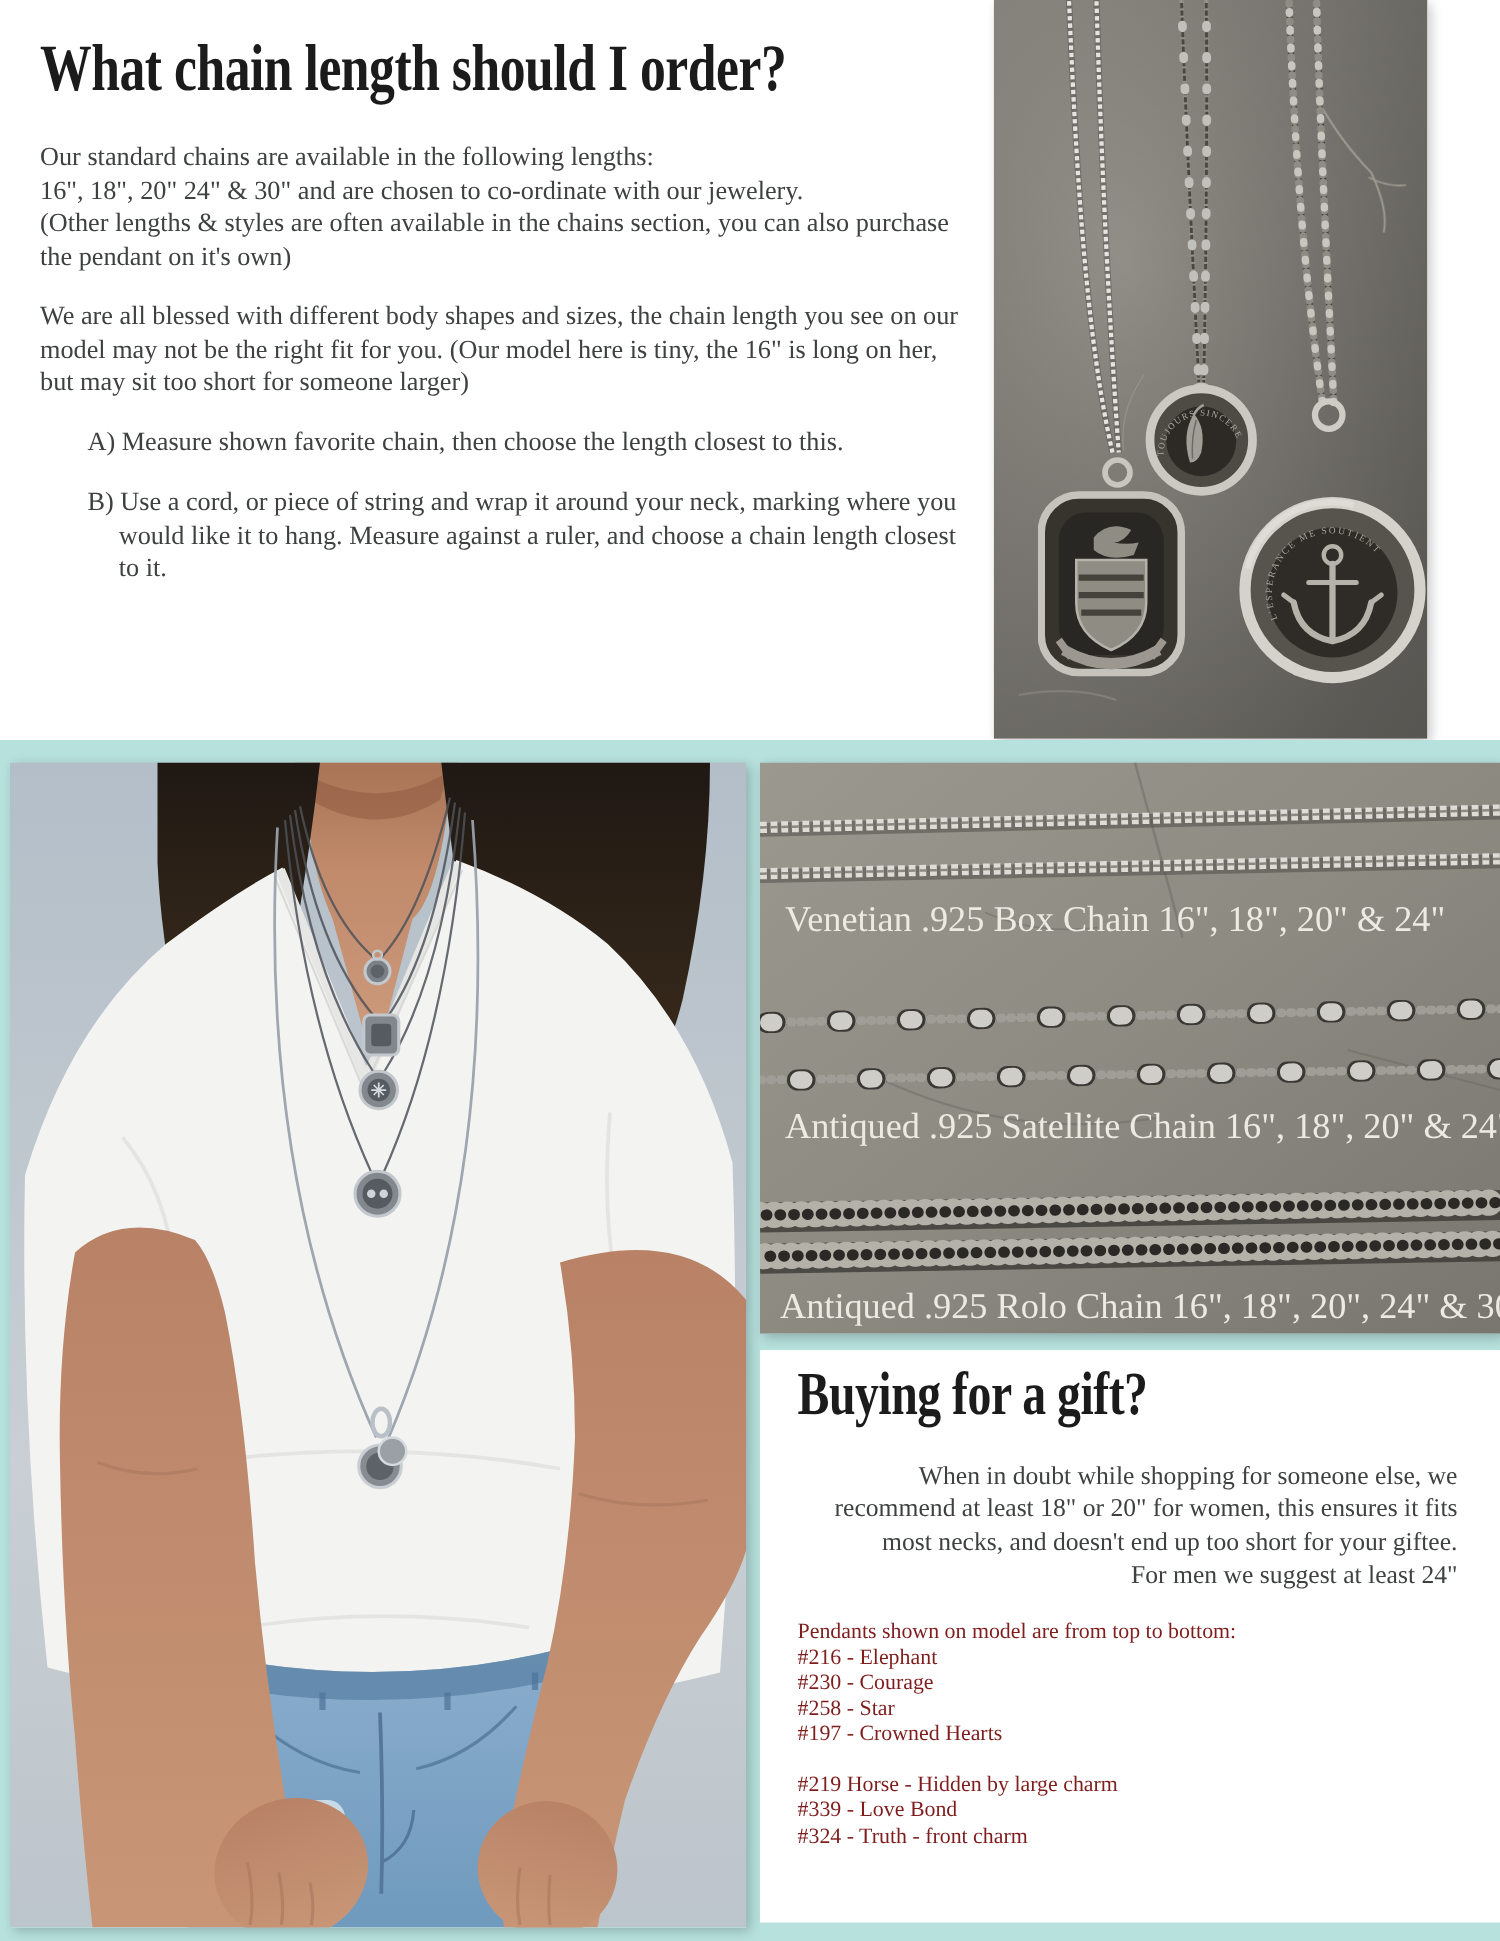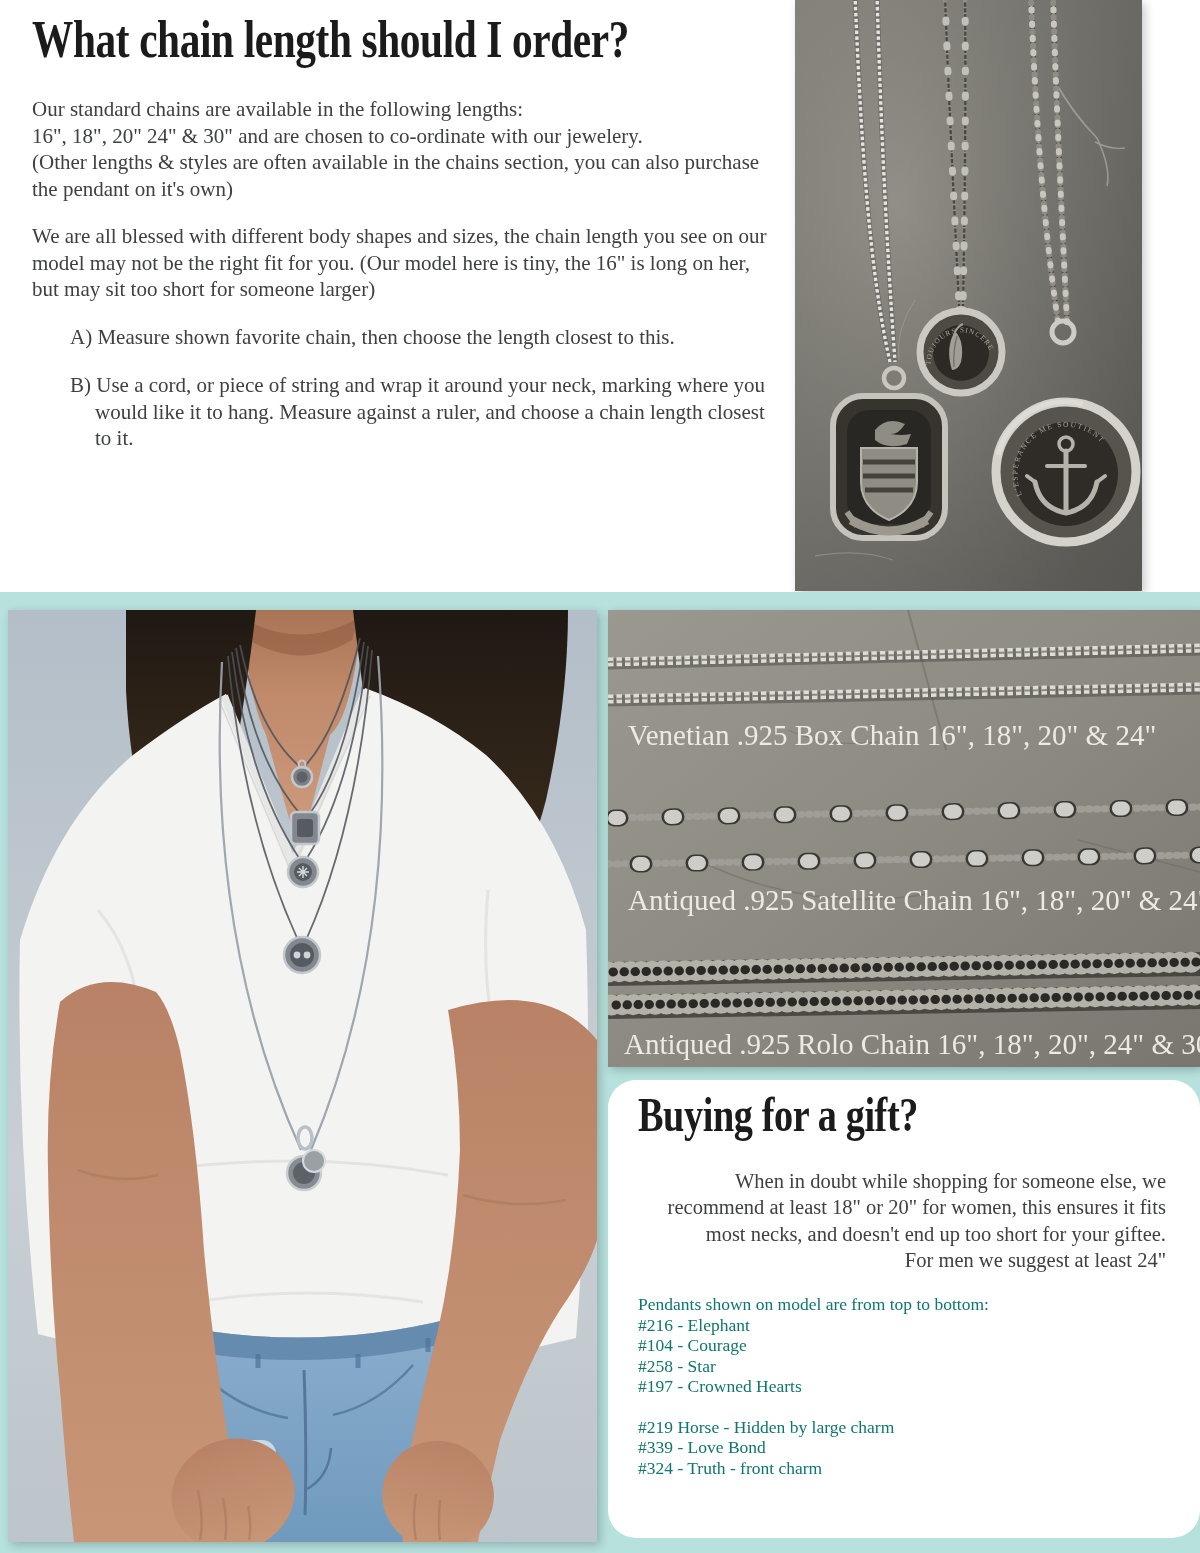--- a/index.html
+++ b/index.html
@@ -1,40 +1,40 @@
 <!DOCTYPE html>
 <html><head>
 <meta charset="utf-8">
 <style>
   html,body{margin:0;padding:0;background:#ffffff;}
   body{width:1200px;height:1553px;position:relative;overflow:hidden;
        font-family:"Liberation Serif","DejaVu Serif",serif;color:#3e4140;}
   .abs{position:absolute;}
   
-  #intro{left:32px;top:10px;width:740px;}
+  #intro{left:32px;top:26px;width:740px;}
   h1,h2{margin:0;font-weight:700;color:#1b1b1b;letter-spacing:-.5px;}
   h1{font-size:53px;line-height:1.12;}
   h2{font-size:49px;line-height:1.1;}
   .condense{display:inline-block;transform:scaleX(.78);transform-origin:0 50%;white-space:nowrap;}
   .body-p{font-size:21px;line-height:26.5px;margin:0 0 21px 0;white-space:pre-line;}
   #intro .body-p:first-of-type{margin-top:27px;}
   .option{font-size:21px;line-height:26.5px;margin:0 0 22px 0;
           padding-left:63px;text-indent:-25px;}
   
   .photo{box-shadow:3px 3px 9px rgba(0,0,0,.22);}
   #pendant-photo{left:795px;top:0;width:347px;height:591px;}
   #teal-band{left:0;top:592px;width:1200px;height:961px;background:#b7e1dd;}
   #model-photo{left:8px;top:610px;width:589px;height:932px;}
   #chain-photo{left:608px;top:610px;width:592px;height:457px;}
   
   #gift-box{left:608px;top:1080px;width:592px;height:458px;background:#ffffff;
-            box-sizing:border-box;padding:8px 0 0 30px;border-radius:28px;}
+            box-sizing:border-box;padding:8px 0 0 30px;}
   #gift-box h2{margin-top:0;}
   #gift-body{font-size:20.5px;line-height:26.5px;width:528px;margin-top:26px;white-space:pre-line;text-align:right;}
-  #pendant-lists{margin-top:11px;font-size:17.5px;line-height:20.5px;color:#0f766e;}
+  #pendant-lists{margin-top:11px;font-size:17.5px;line-height:20.5px;color:#7f1d1d;}
   #pendant-lists .gap{height:20px;}
   svg text{font-family:"Liberation Serif","DejaVu Serif",serif;}
 </style>
 </head>
 <body>
 
 <div id="intro" class="abs">
   <h1><span class="condense">What chain length should I order?</span></h1>
   <p class="body-p">Our standard chains are available in the following lengths:
 16", 18", 20" 24" &amp; 30"  and are chosen to co-ordinate with our jewelery.
@@ -297,21 +297,21 @@
 </svg>
 </div>
 
 <div id="gift-box" class="abs">
   <h2><span class="condense">Buying for a gift?</span></h2>
   <p id="gift-body">When in doubt while shopping for someone else, we recommend at least 18" or 20" for women, this ensures it fits most necks, and doesn't end up too short for your giftee.
 For men we suggest at least 24"</p>
   <div id="pendant-lists">
     <div>Pendants shown on model are from top to bottom:</div>
     <div>#216 - Elephant</div>
-    <div>#104 - Courage</div>
+    <div>#230 - Courage</div>
     <div>#258 - Star</div>
     <div>#197 - Crowned Hearts</div>
     <div class="gap"></div>
     <div>#219 Horse - Hidden by large charm</div>
     <div>#339 - Love Bond</div>
     <div>#324 - Truth - front charm</div>
   </div>
 </div>
 
 </body></html>

